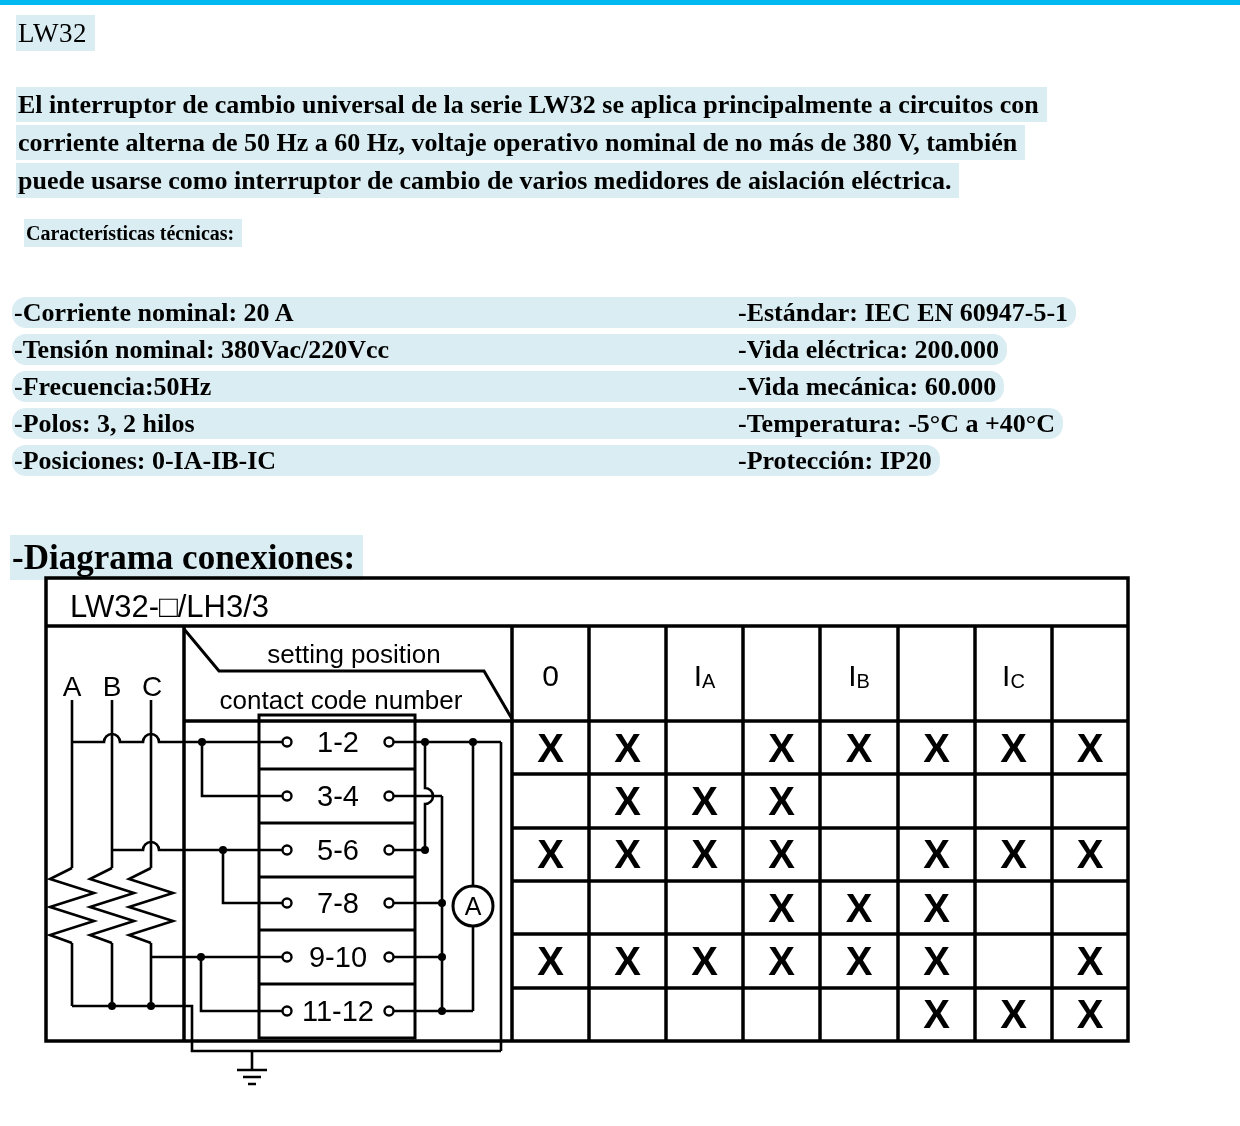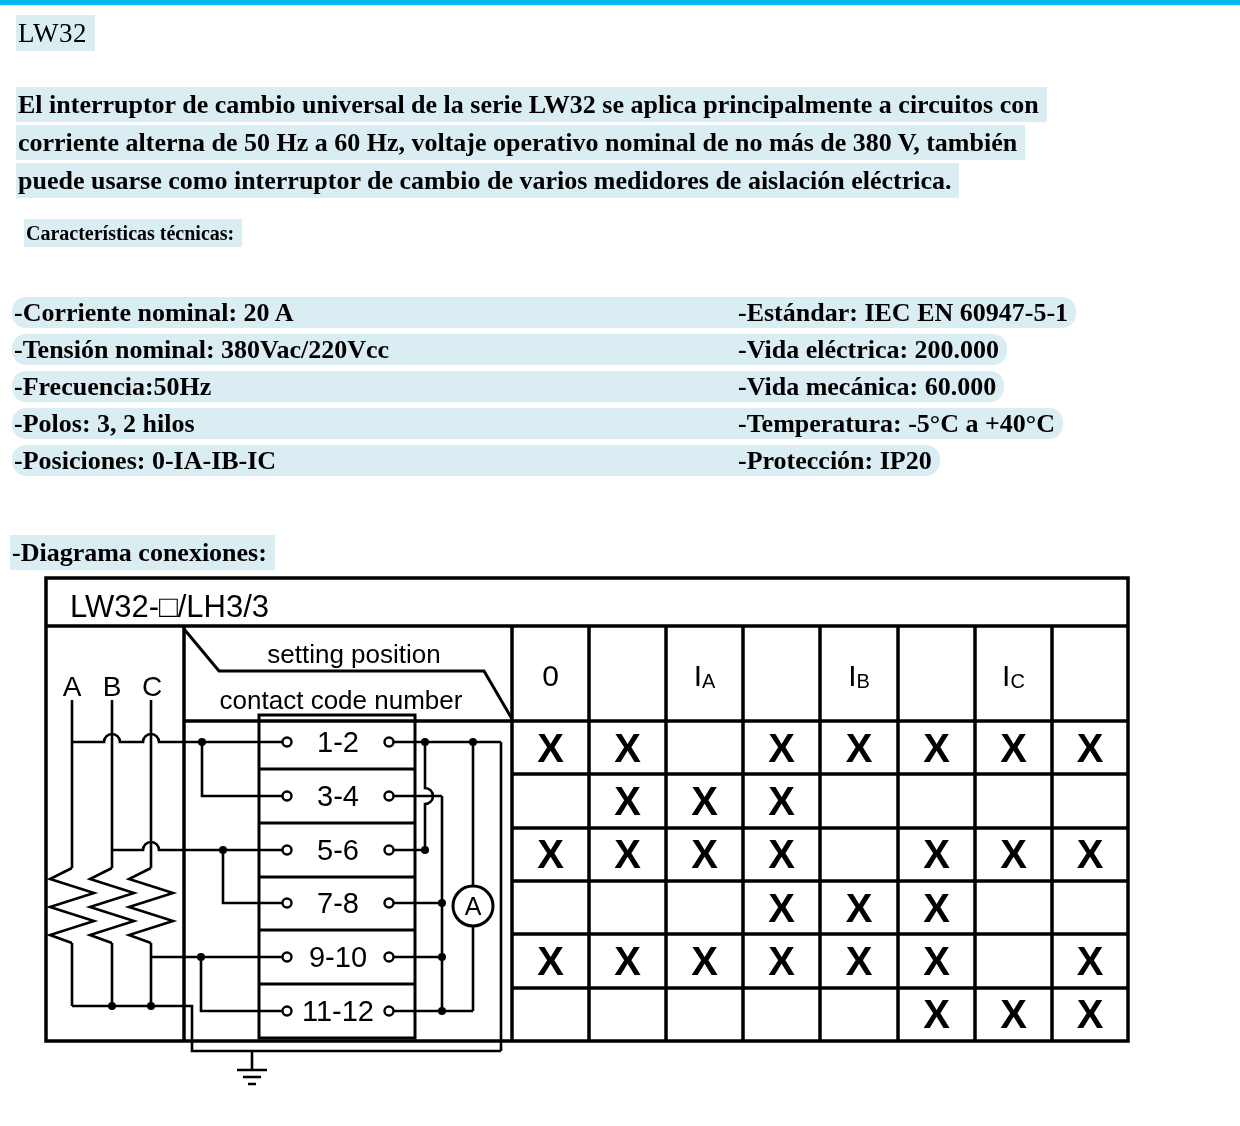--- a/index.html
+++ b/index.html
@@ -10,21 +10,21 @@
   }
   .topbar{position:absolute;left:0;top:0;width:1240px;height:5px;background:var(--topbar);}
   .hl{background:var(--hl);padding:3px 8px 3px 2px;}
   .title{position:absolute;left:12px;top:14px;margin:4px;font-size:27px;font-weight:400;letter-spacing:.5px;}
   .intro{position:absolute;left:12px;top:82px;margin:4px;font-size:26px;font-weight:700;line-height:38px;white-space:nowrap;}
   .specs-heading{position:absolute;left:12px;top:210px;margin:12px;font-size:20px;font-weight:700;}
   .specs{position:absolute;left:12px;top:294px;font-size:26px;font-weight:700;}
   .spec-row{height:37px;line-height:37px;white-space:nowrap;}
   .spec-row .hl{padding:1px 8px 1px 2px;border-radius:14px;}
   .spec-left{display:inline-block;width:724px;}
-  .diagram-heading{position:absolute;left:10px;top:538px;margin:0;font-size:26px;font-weight:700;}
+  .diagram-heading{position:absolute;left:10px;top:538px;margin:0;font-size:35px;font-weight:700;}
   svg.diagram{position:absolute;left:44px;top:576px;width:1086px;height:522px;}
   svg text{font-family:"Liberation Sans", sans-serif;fill:#000;stroke:none;}
 </style>
 </head>
 <body>
 
 <div class="topbar"></div>
 
 <h1 class="title"><span class="hl">LW32</span></h1>
 

